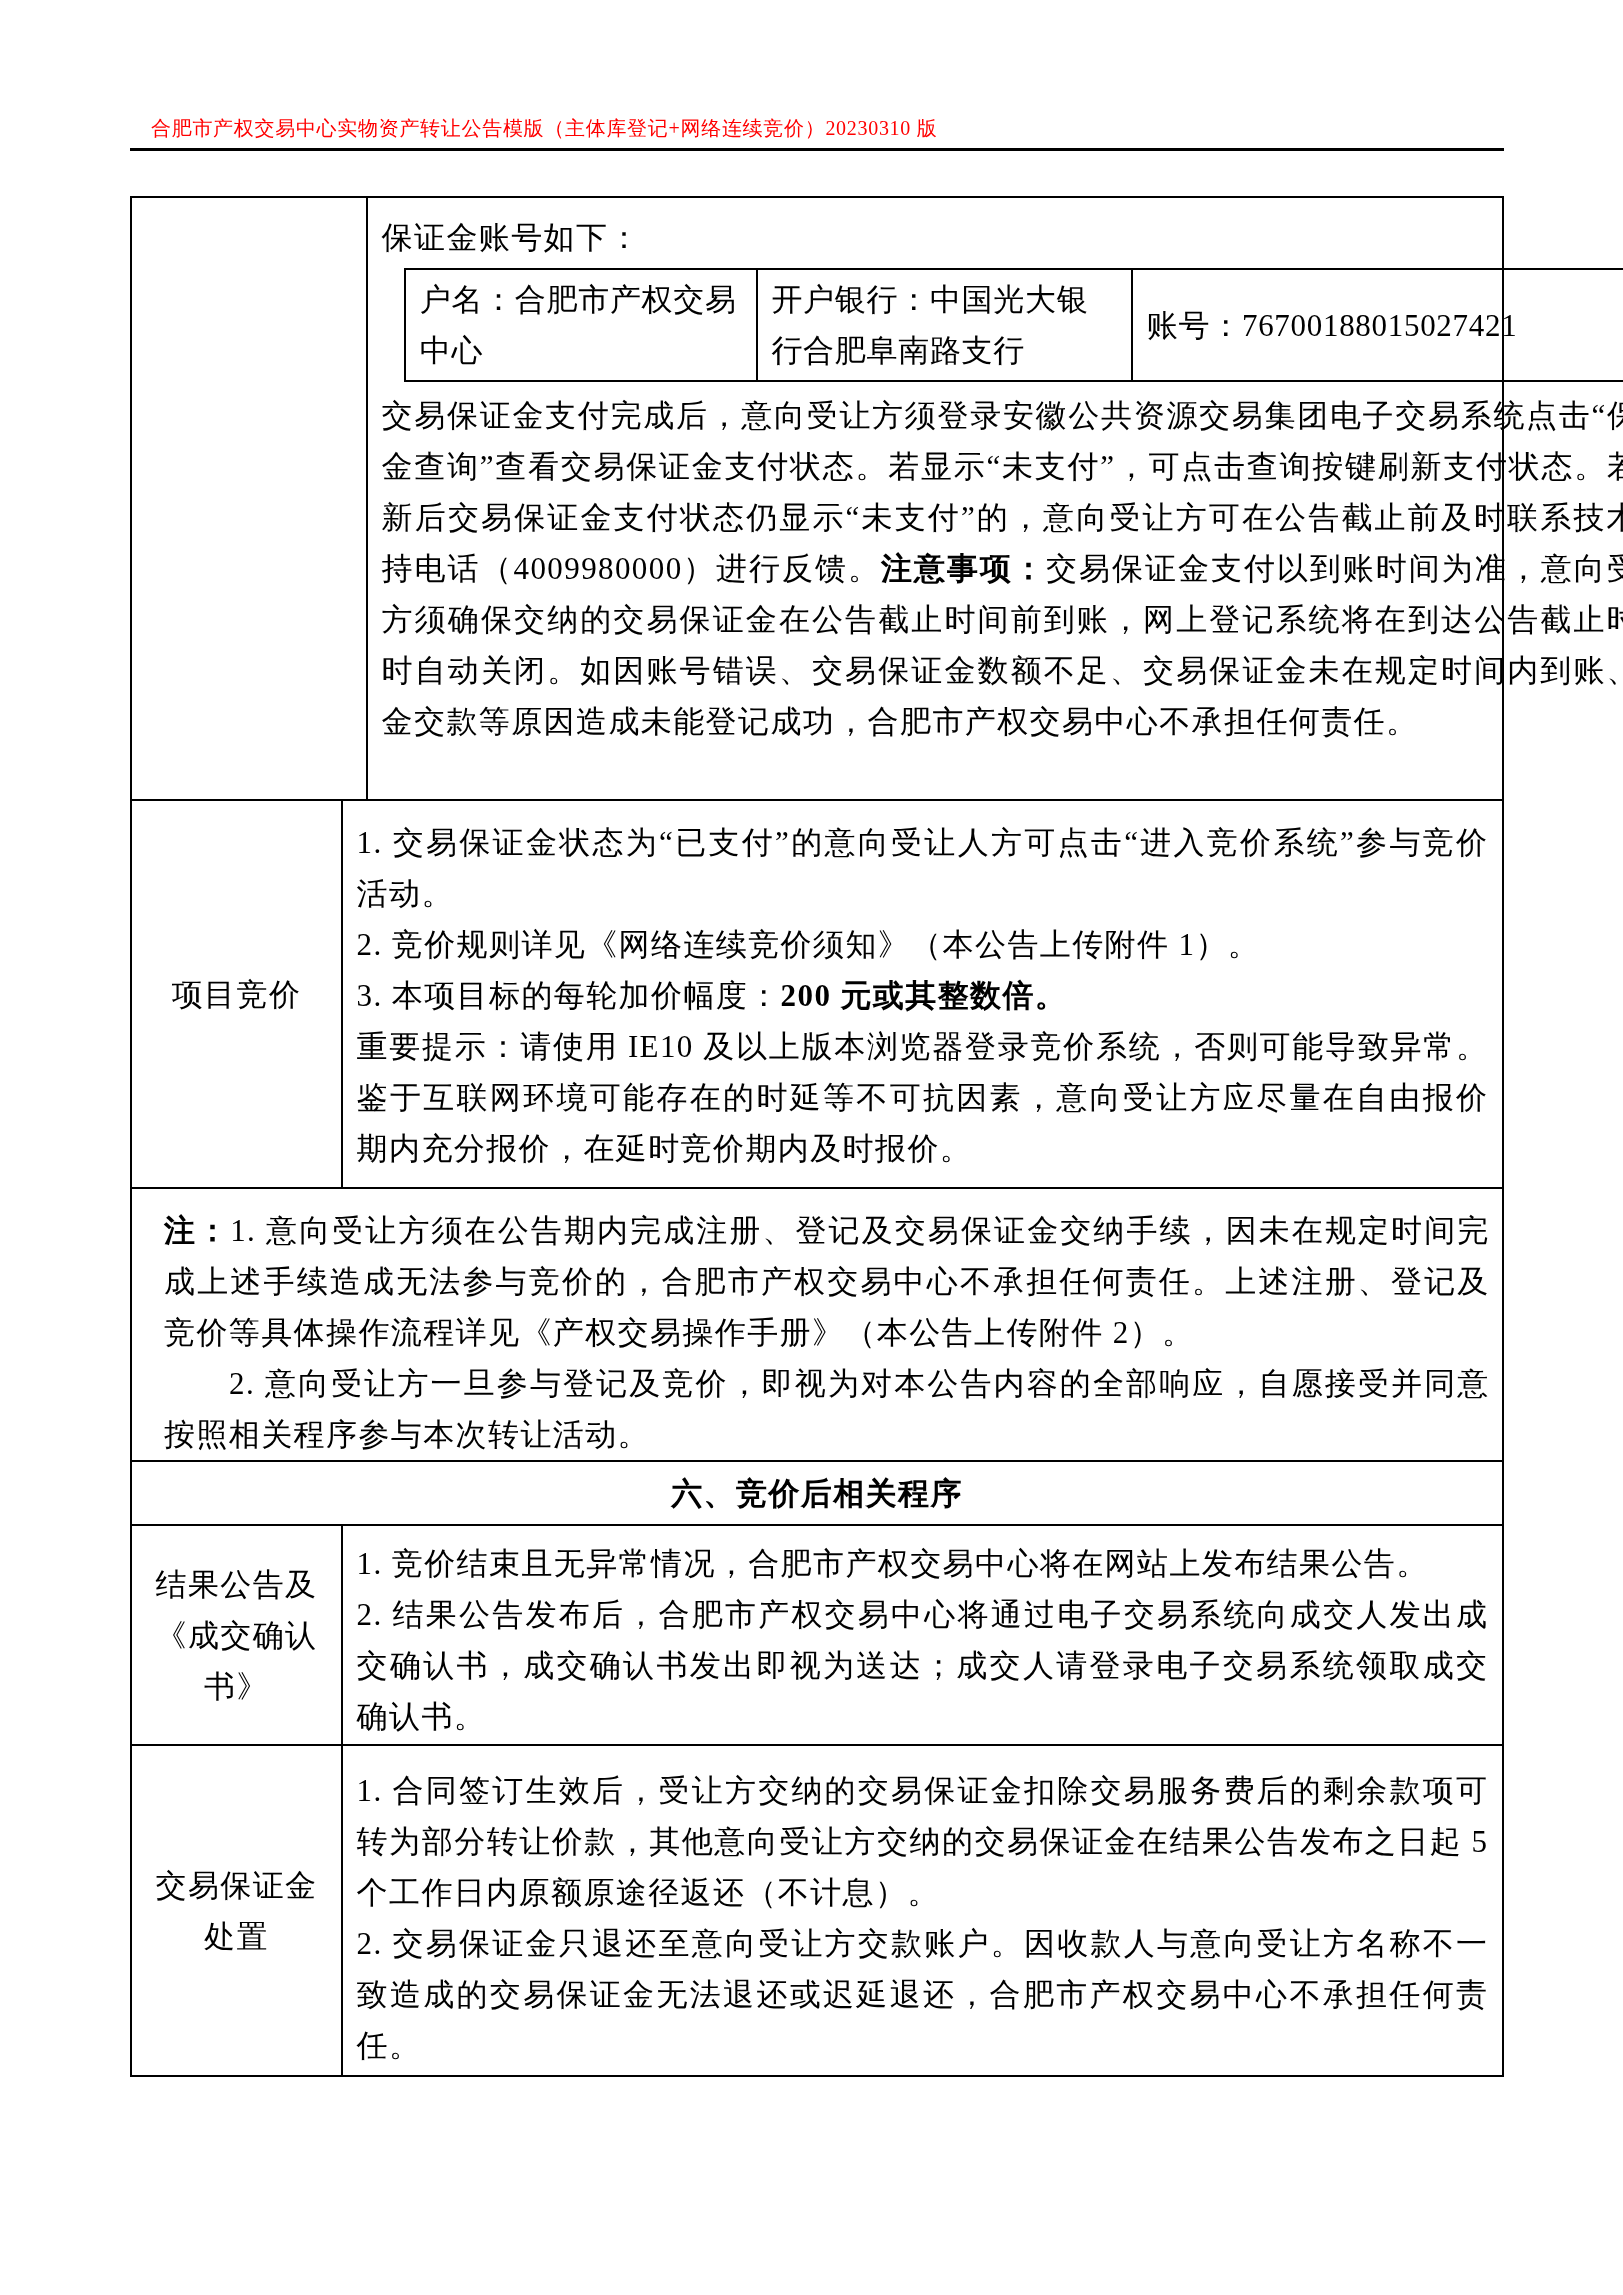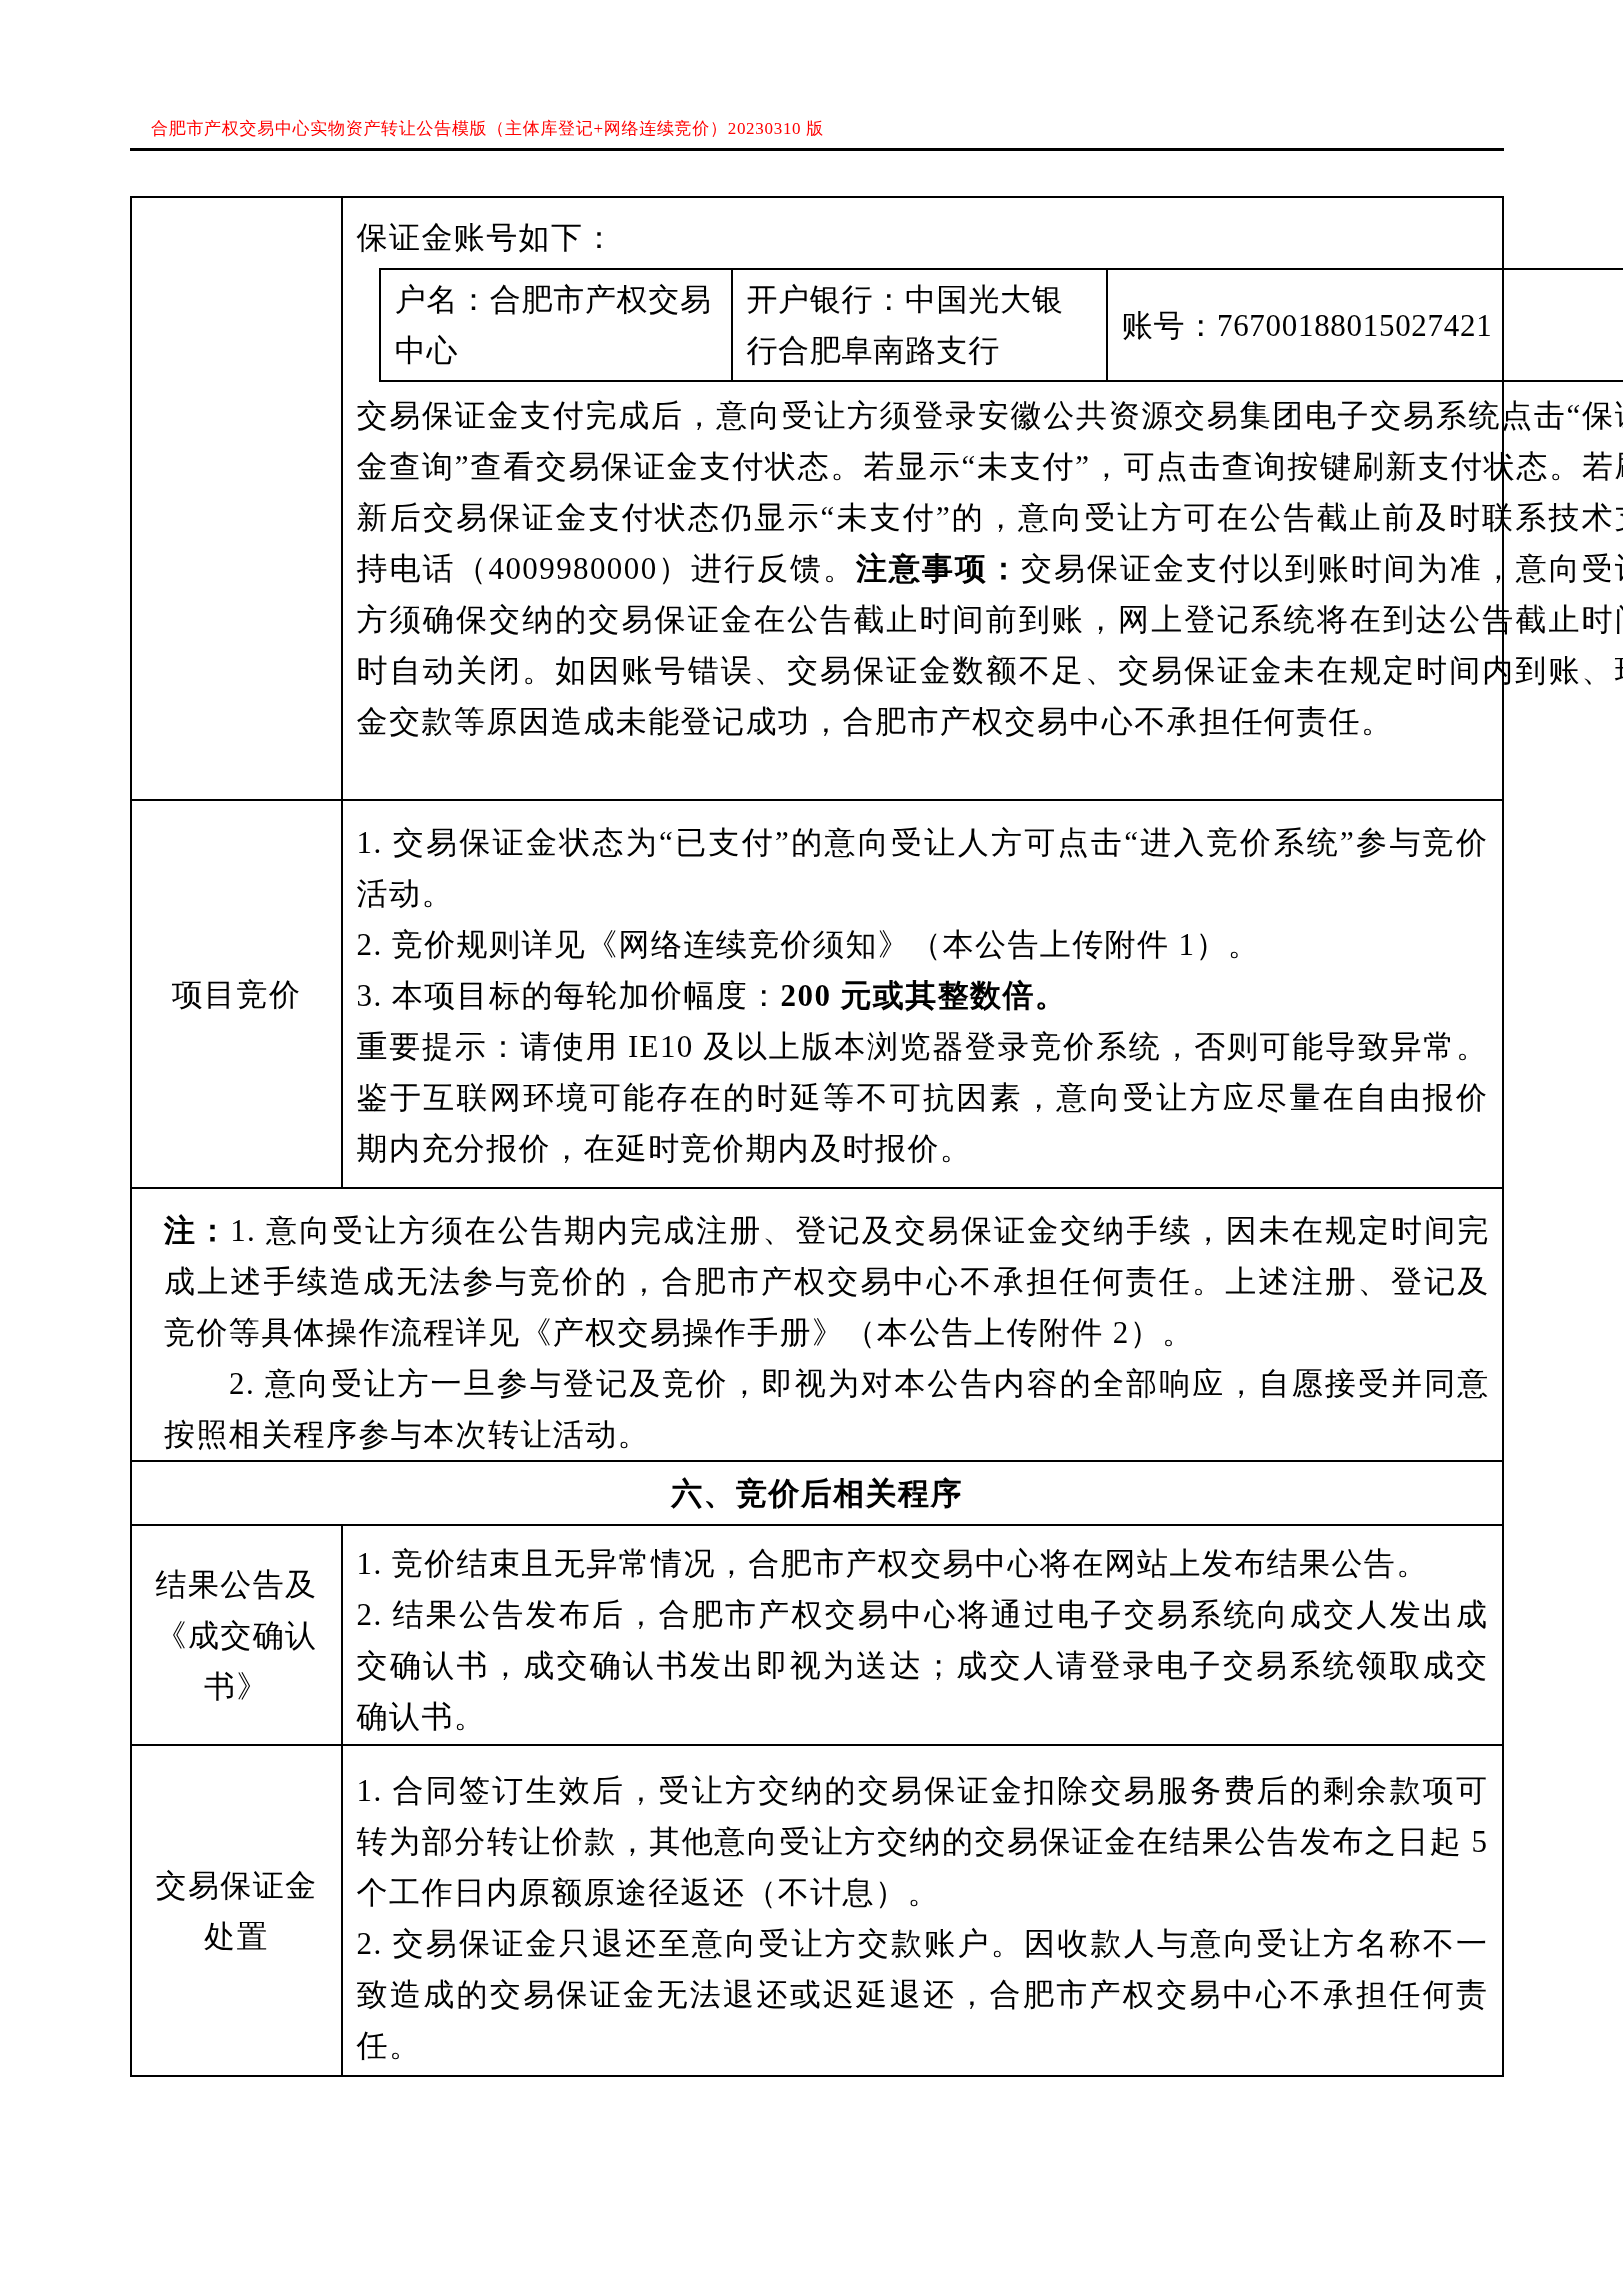--- a/index.html
+++ b/index.html
@@ -6,21 +6,21 @@
   .page{
     position:relative;
     width:1623px;height:2295px;
     background:#ffffff;
     font-family:"Liberation Serif","DejaVu Serif",serif;
     color:#000000;
     overflow:hidden;
   }
   .doc-header-title{
     position:absolute;left:151px;top:115px;
-    font-size:17px;line-height:27px;
+    font-size:20px;line-height:27px;
     letter-spacing:0.7px;
     white-space:nowrap;
   }
   .doc-header-rule{
     position:absolute;left:130px;top:148px;
     width:1374px;height:2.7px;background:#000000;
   }
   .doc-table{
     position:absolute;left:130px;top:196px;
     width:1374px;
@@ -30,21 +30,21 @@
   }
   .trow{display:grid;grid-template-columns:211px 1fr;box-sizing:border-box;}
   .trow + .trow{border-top:2px solid #000000;}
   .rhead{
     border-right:2px solid #000000;
     display:flex;flex-direction:column;align-items:center;justify-content:center;
     text-align:center;
   }
   .rbody{padding:0 13.6px;box-sizing:border-box;text-align:justify;}
   .fullrow{box-sizing:border-box;padding:0 12.3px;text-align:justify;}
-  .r1{height:601px;}
+  .r1{height:601px;margin-left:25px;}
   .r2{height:388px;}
   .r3{height:273px;}
   .r4{height:64px;display:flex;align-items:center;justify-content:center;}
   .r5{height:220px;}
   .r6{height:331px;}
   .r1 .rbody{padding-top:13.6px;}
   .r2 .rbody{padding-top:16px;}
   .r3{padding-top:16.4px;padding-left:32px;}
   .r5 .rbody{padding-top:12.3px;}
   .r6 .rbody{padding-top:19px;}

